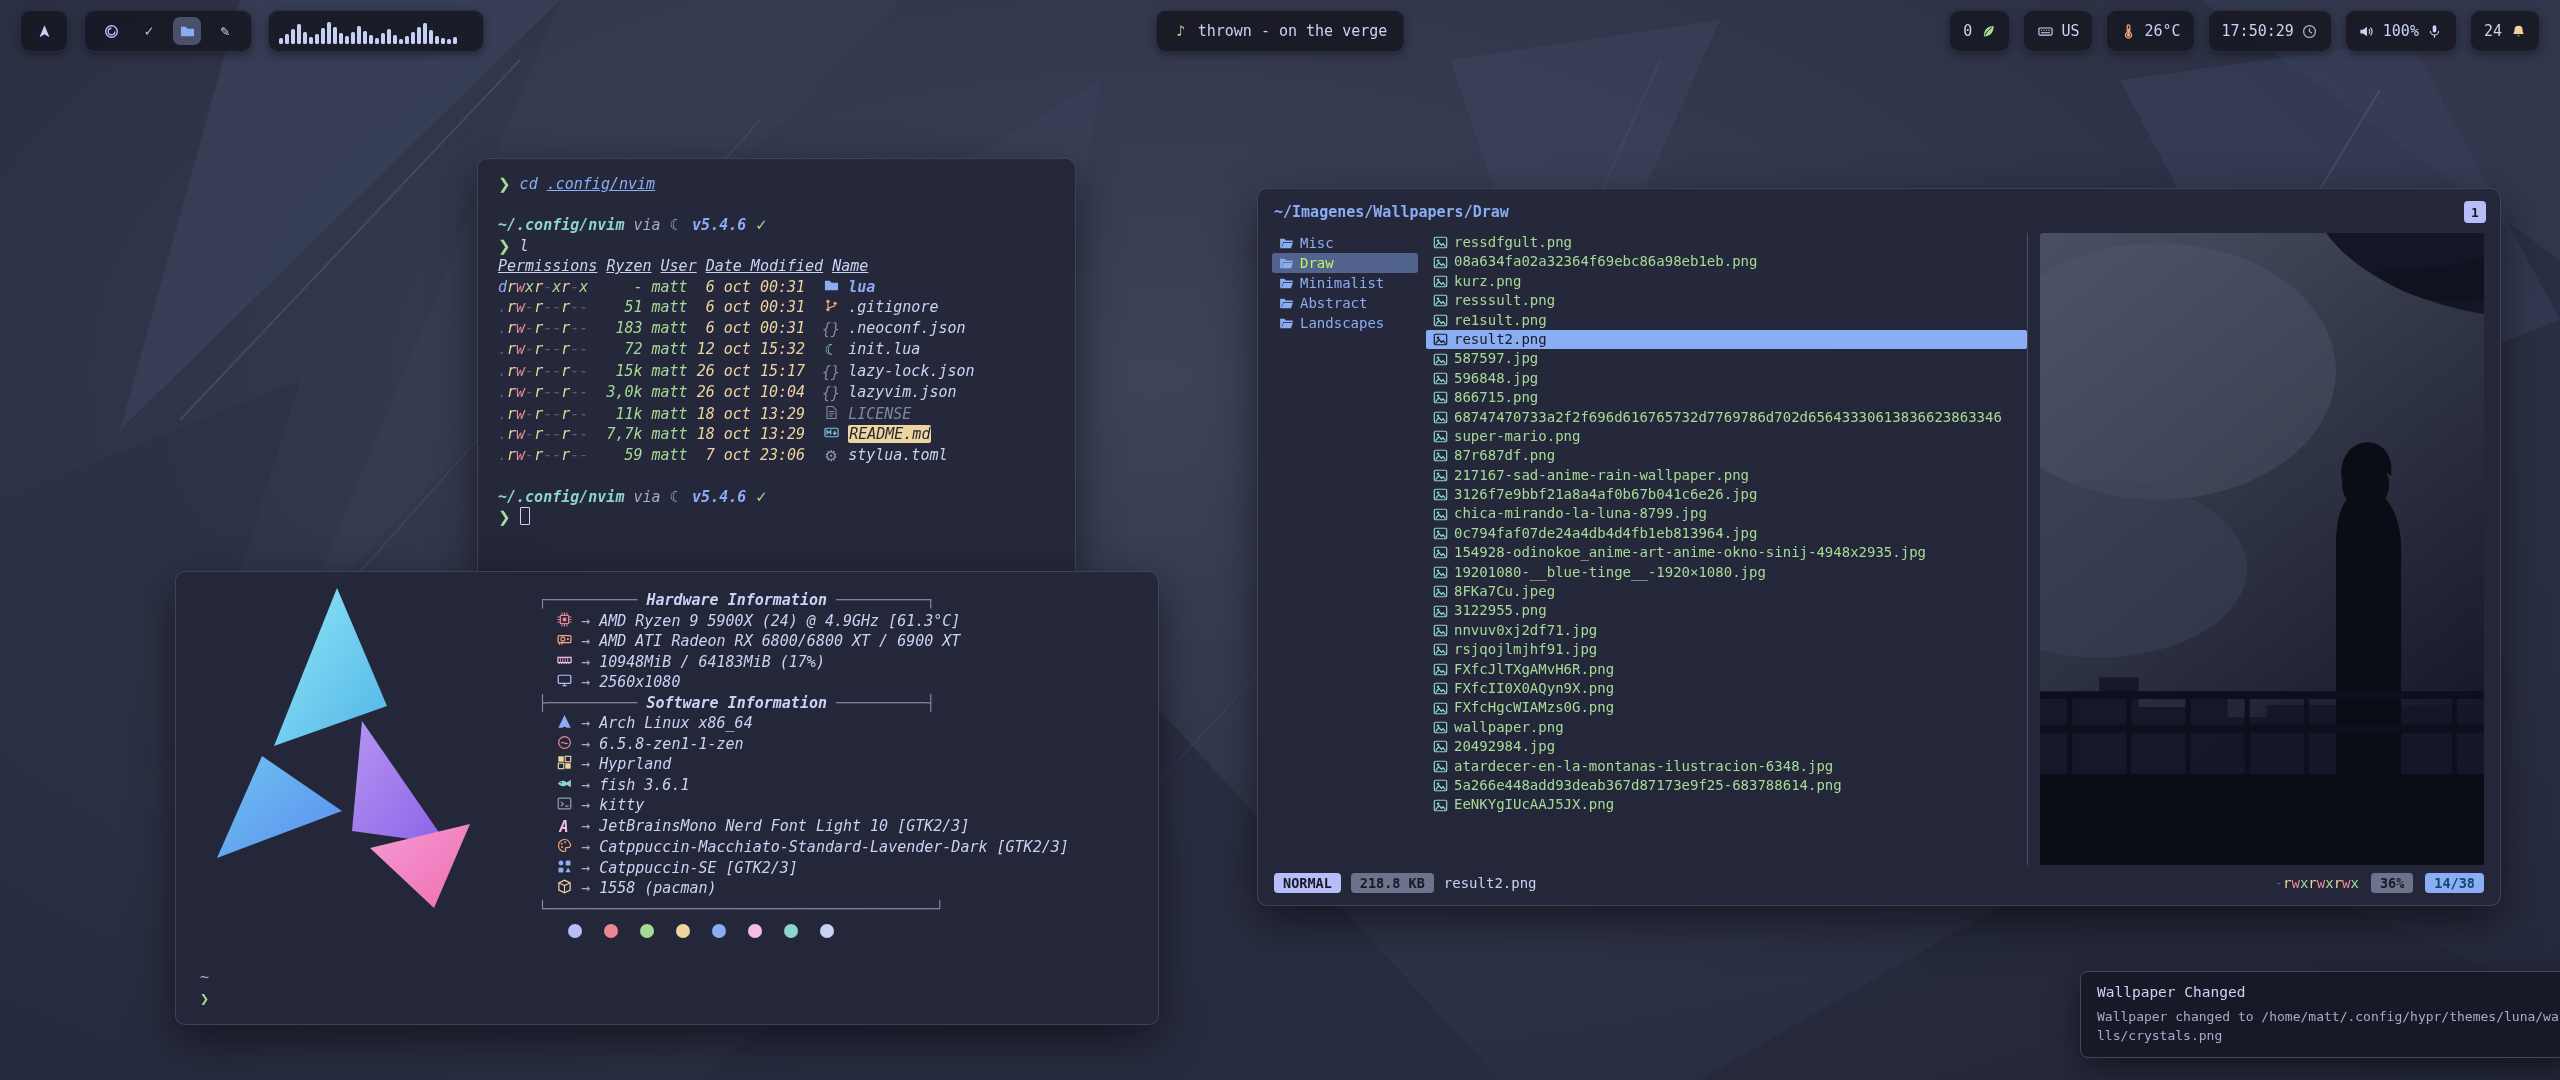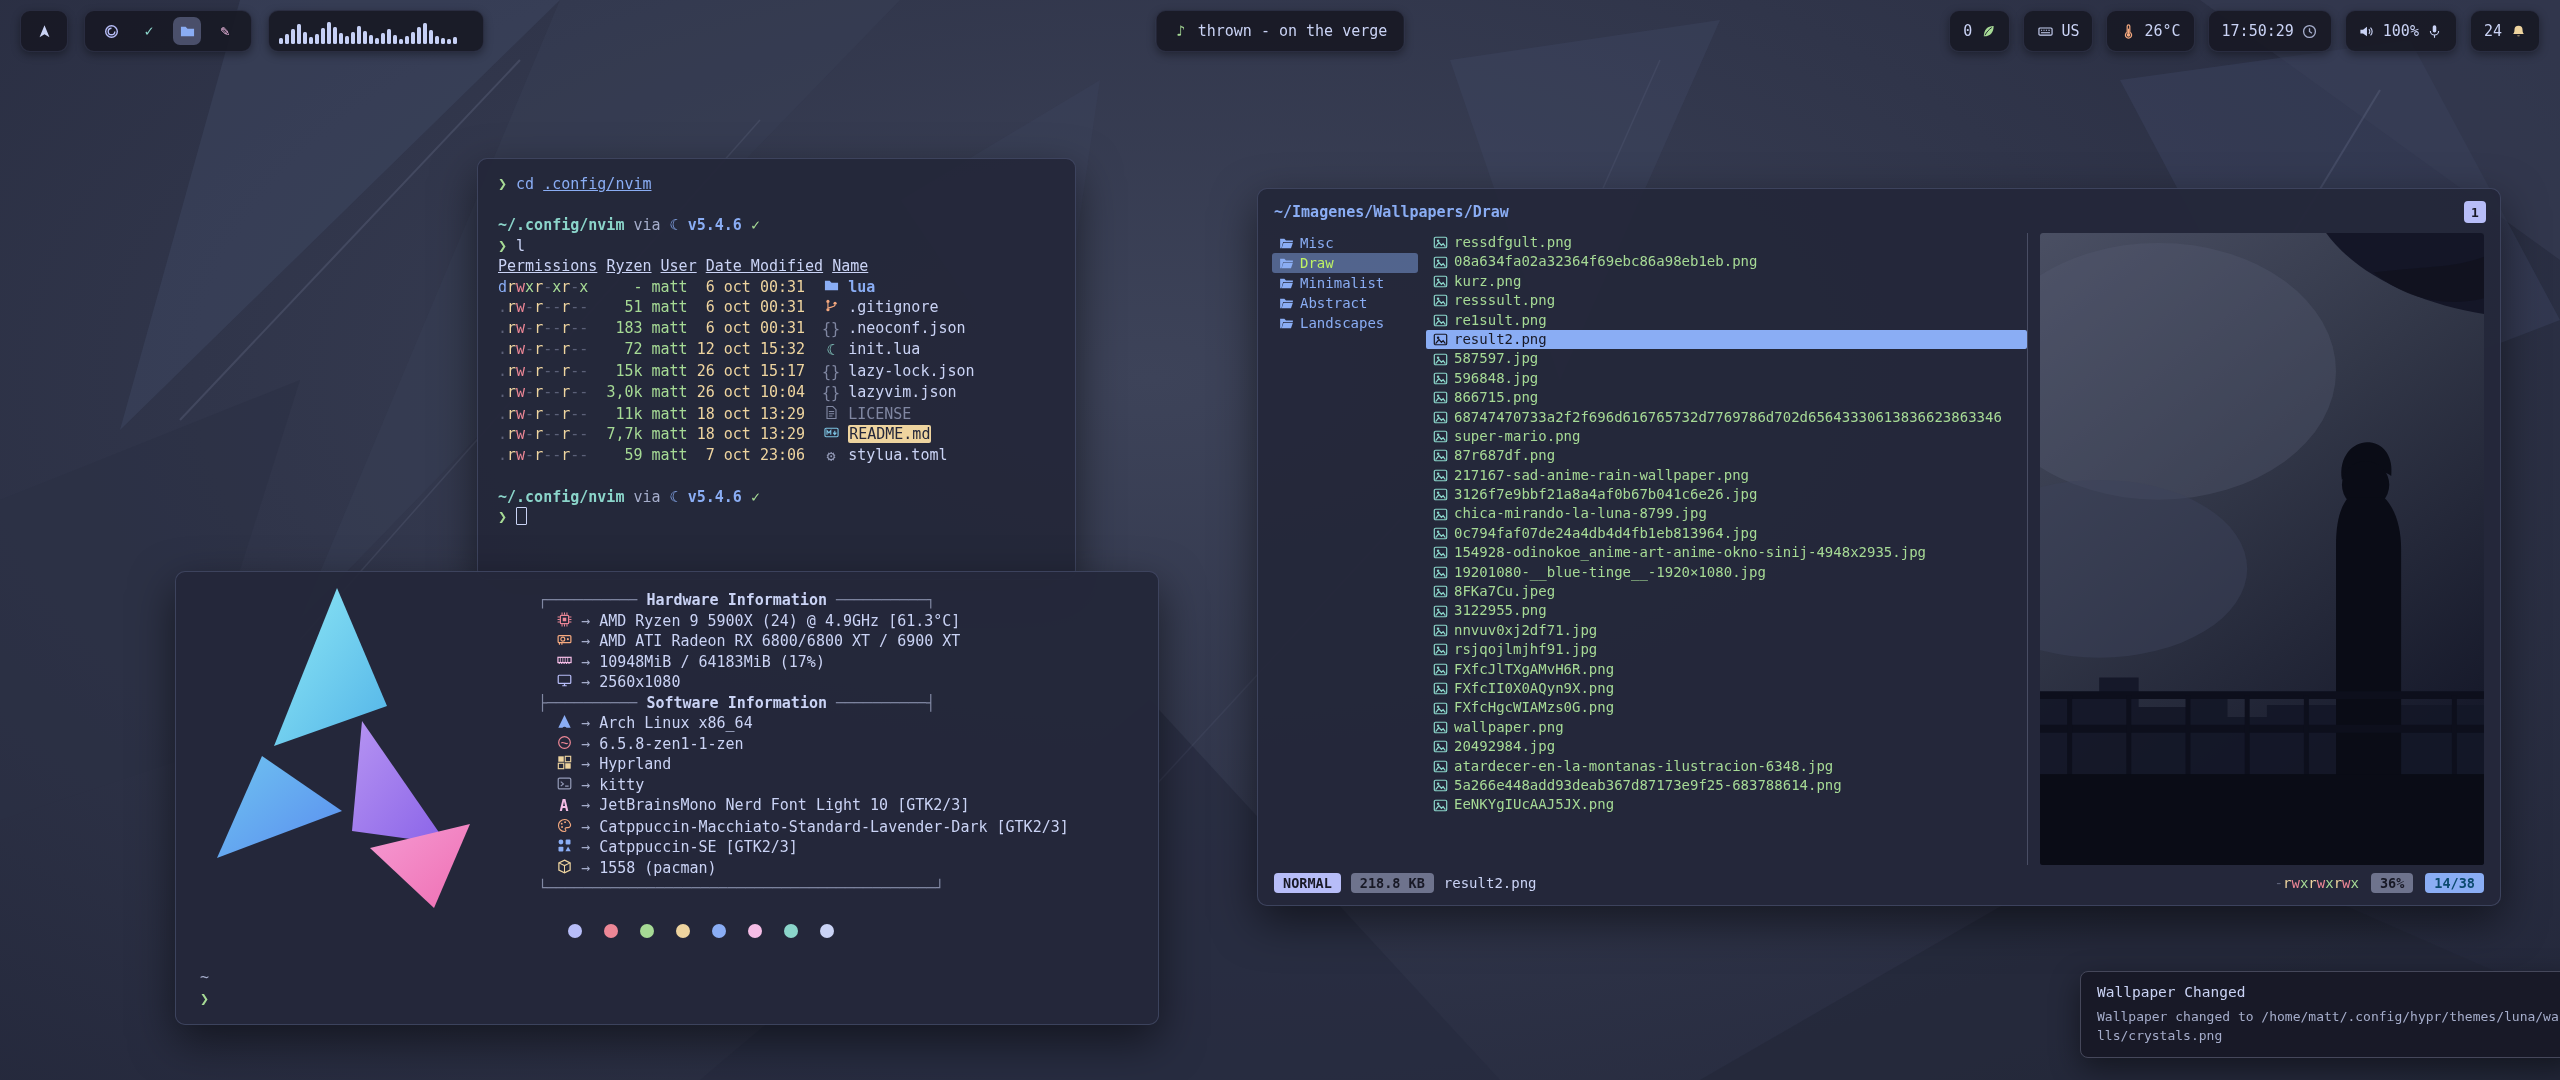--- a/index.html
+++ b/index.html
@@ -41,21 +41,21 @@
   .ic-cpu{color:#ed8796}.ic-gpu{color:#f5a97f}.ic-ram{color:#f5bde6}.ic-monitor{color:#b7bdf8}
   .ic-arch{color:#8aadf4}.ic-kernel{color:#ed8796}.ic-wm{color:#eed49f}.ic-shell{color:#8bd5ca}
   .ic-terminal{color:#939ab7}.ic-font{color:#f5bde6;font-weight:bold}.ic-theme{color:#f5a97f}
   .ic-icons{color:#8aadf4}.ic-package{color:#eed49f}
 
   
   .termwin{background:rgba(36,39,58,.97);border:1px solid rgba(110,120,160,.35);
            border-radius:10px;box-shadow:0 16px 44px rgba(0,0,0,.5);color:#cad3f5;}
   .term1{position:absolute;left:477px;top:158px;width:557px;height:390px;
          padding:15px 20px;font-size:15px;}
-  .tline{white-space:pre;line-height:20.5px;min-height:20.5px;font-size:15px;}
+  .tline{white-space:pre;line-height:20.5px;min-height:20.5px;font-size:15px;font-style:italic;}
   .b{font-weight:bold}.u{text-decoration:underline}
   .c-green{color:#a6da95}.c-blue{color:#8aadf4}.c-cyan{color:#8bd5ca}
   .c-grey{color:#a5adcb}.c-dim{color:#8087a2}
   .c-size{color:#a6da95}.c-user{color:#a6da95}.c-date{color:#eed49f}
   .pd{color:#8aadf4}.pr{color:#eed49f}.pw{color:#ed8796}.px{color:#a6da95}.pn{color:#5b6078}
   .hl{background:#eed49f;color:#24273a;border-radius:2px;padding:0 1px;}
   .cursor{display:inline-block;width:8.5px;height:16px;border:1.2px solid #cad3f5;
           vertical-align:-3px;border-radius:1px;}
 
   
@@ -356,20 +356,24 @@
         <div class="tline">  <span class="ic ic-kernel"><svg viewBox="0 0 16 16">
               <circle cx="8" cy="8" r="6.2" fill="none" stroke="currentColor" stroke-width="1.3"></circle>
               <path d="M4.6 8.6c2.2-2.4 4.6 2.4 6.8 0" fill="none" stroke="currentColor" stroke-width="1.3"></path>
             </svg></span> <span class="farrow">→</span> <span class="fval">6.5.8-zen1-1-zen</span></div>
         <div class="tline">  <span class="ic ic-wm"><svg viewBox="0 0 16 16">
               <rect x="1.4" y="1.4" width="5.8" height="5.8" fill="currentColor"></rect>
               <rect x="8.8" y="1.4" width="5.8" height="5.8" fill="none" stroke="currentColor" stroke-width="1.2"></rect>
               <rect x="1.4" y="8.8" width="5.8" height="5.8" fill="none" stroke="currentColor" stroke-width="1.2"></rect>
               <rect x="8.8" y="8.8" width="5.8" height="5.8" fill="currentColor"></rect>
             </svg></span> <span class="farrow">→</span> <span class="fval">Hyprland</span></div>
+        <div class="tline">  <span class="ic ic-shell"><svg viewBox="0 0 16 16">
+              <path d="M1.2 8c2.6-3.6 6.4-3.8 9.2-1.2L14.8 4v8l-4.4-2.8C7.6 11.8 3.8 11.6 1.2 8z" fill="currentColor"></path>
+              <circle cx="4.6" cy="7.2" r=".8" fill="#24273a"></circle>
+            </svg></span> <span class="farrow">→</span> <span class="fval">fish 3.6.1</span></div>
         <div class="tline">  <span class="ic ic-terminal"><svg viewBox="0 0 16 16">
               <rect x="1.3" y="2.3" width="13.4" height="11.4" rx="1.4" fill="none" stroke="currentColor" stroke-width="1.3"></rect>
               <path d="M4 6l2.8 2.4L4 10.8M8.6 10.8h3.8" fill="none" stroke="currentColor" stroke-width="1.3"></path>
             </svg></span> <span class="farrow">→</span> <span class="fval">kitty</span></div>
         <div class="tline">  <span class="ic ic-font">A</span> <span class="farrow">→</span> <span class="fval">JetBrainsMono Nerd Font Light 10 [GTK2/3]</span></div>
         <div class="tline">  <span class="ic ic-theme"><svg viewBox="0 0 16 16">
               <path d="M8 1.6a6.4 6.4 0 1 0 0 12.8c1.6 0 1.9-1.1 1-2.1-.8-1 0-2.1 1.5-2.1h1.4a2.6 2.6 0 0 0 2.2-4C13 3 10.8 1.6 8 1.6z" fill="none" stroke="currentColor" stroke-width="1.2"></path>
               <circle cx="5" cy="6" r="1" fill="currentColor"></circle>
               <circle cx="8.6" cy="4.4" r="1" fill="currentColor"></circle>
               <circle cx="5.4" cy="9.6" r="1" fill="currentColor"></circle>

